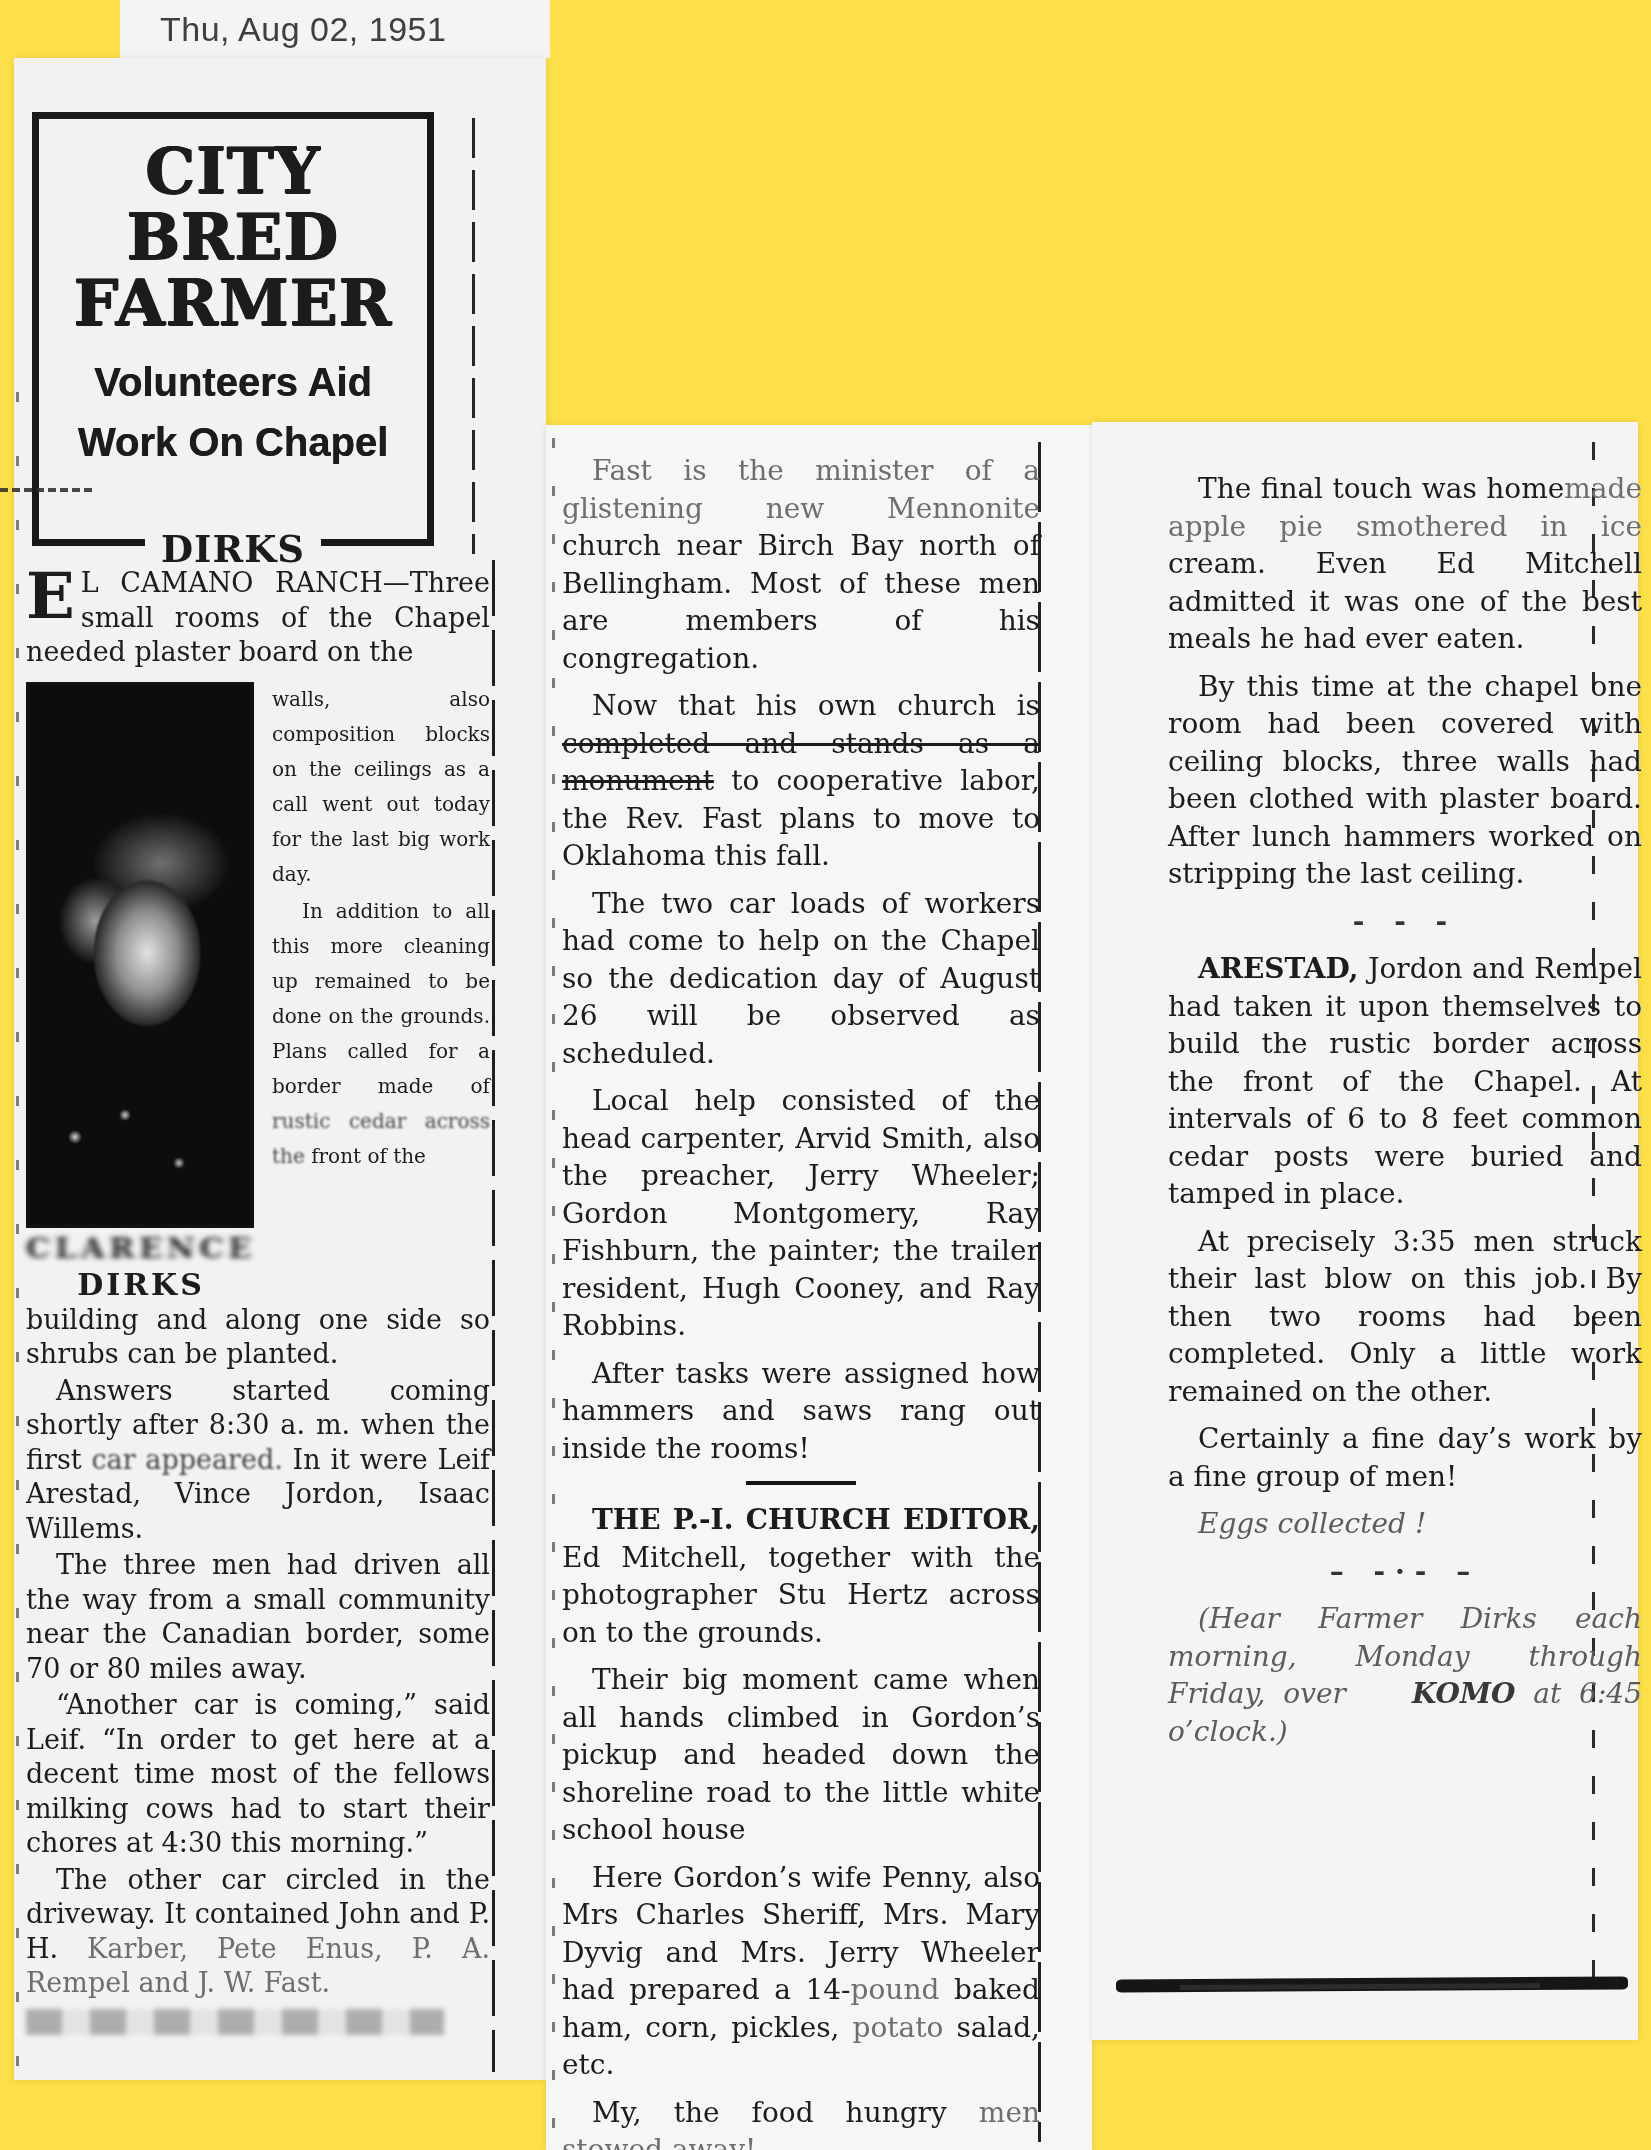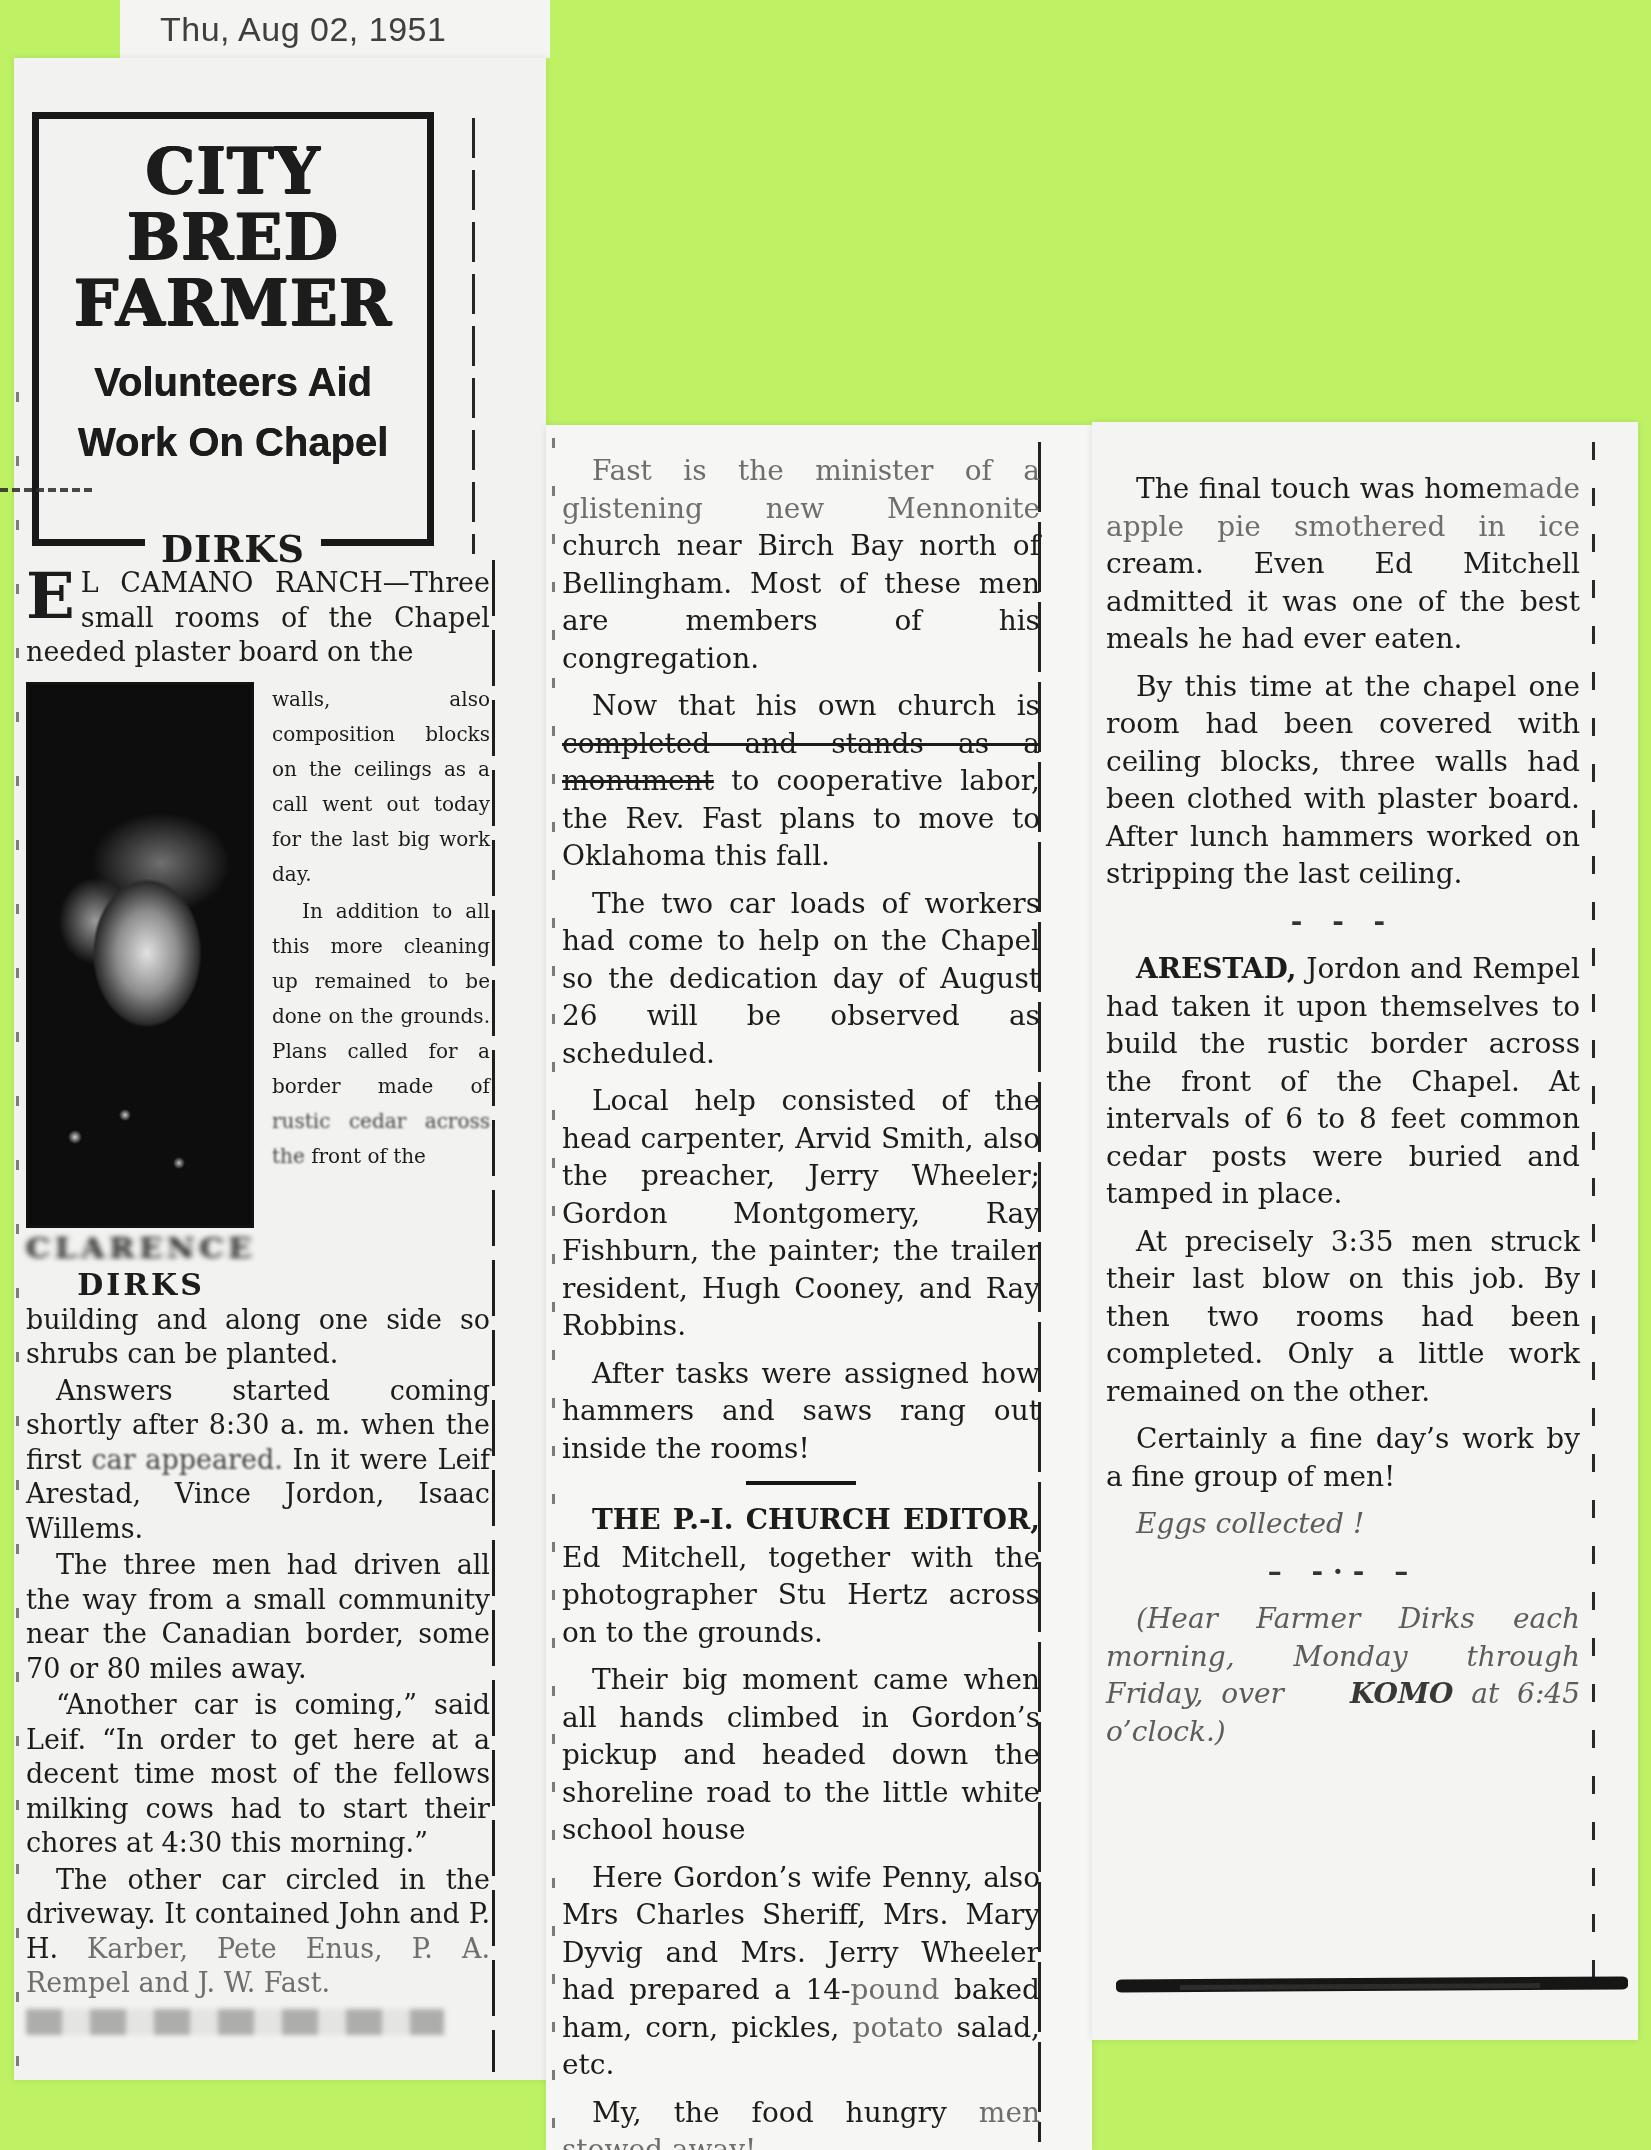--- a/index.html
+++ b/index.html
@@ -1,16 +1,16 @@
 <!DOCTYPE html>
 <html><head>
 <meta charset="utf-8">
 <style>
   html,body{margin:0;padding:0;background:#dcdcda;}
-  .page{position:relative;width:1651px;height:2150px;background:#bef264;overflow:hidden;
+  .page{position:relative;width:1651px;height:2150px;background:#fde047;overflow:hidden;
         font-family:"DejaVu Serif", serif;color:#1c1c1c;}
   
   .strip{position:absolute;box-shadow:0 0 7px rgba(0,0,0,.10);}
   .strip1{left:14px;top:58px;width:532px;height:2022px;background:#f2f2f0;}
   .strip2{left:546px;top:425px;width:546px;height:1725px;background:#f6f6f4;}
   .strip3{left:1092px;top:422px;width:546px;height:1618px;background:#f4f4f2;}
   .strip0{left:120px;top:0;width:430px;height:58px;background:#f4f4f2;box-shadow:none;}
 
   .date{position:absolute;left:160px;top:10px;font-family:"Liberation Sans",sans-serif;
         font-size:34px;color:#3f3f3f;letter-spacing:.5px;}
@@ -42,21 +42,21 @@
      background:repeating-linear-gradient(180deg,rgba(40,40,40,.6) 0 10px,transparent 10px 48px);}
   .vr-col2right{left:1038px;top:442px;height:1700px;
      background:repeating-linear-gradient(180deg,#222 0 70px,transparent 70px 80px);}
   .vr-col3right{left:1592px;top:442px;height:1548px;
      background:repeating-linear-gradient(180deg,#2a2a2a 0 18px,transparent 18px 46px);}
 
   
   .colbody{position:absolute;text-align:justify;}
   .col1-body{left:26px;top:566px;width:464px;font-size:27px;line-height:34.5px;}
   .col2-body{left:562px;top:452px;width:478px;font-size:28px;line-height:37.5px;}
-  .col3-body{left:1106px;top:470px;width:474px;font-size:28px;line-height:37.5px;}
+  .col3-body{left:1168px;top:470px;width:474px;font-size:28px;line-height:37.5px;}
 
   .b-p{margin:0 0 10px;text-indent:30px;}
   .b-p-flush{margin:0 0 10px;text-indent:0;}
   .dense .b-p,.dense .b-p-flush{margin-bottom:2px;}
   .lead{text-indent:0;margin-bottom:0;}
   .dropcap{float:left;font-size:64px;line-height:56px;font-weight:bold;padding:2px 6px 0 0;}
 
   .row{display:flex;gap:16px;margin-top:12px;}
   .figure{width:230px;flex:none;margin:0;}
   .photo{width:222px;height:540px;border:3px solid #121212;

